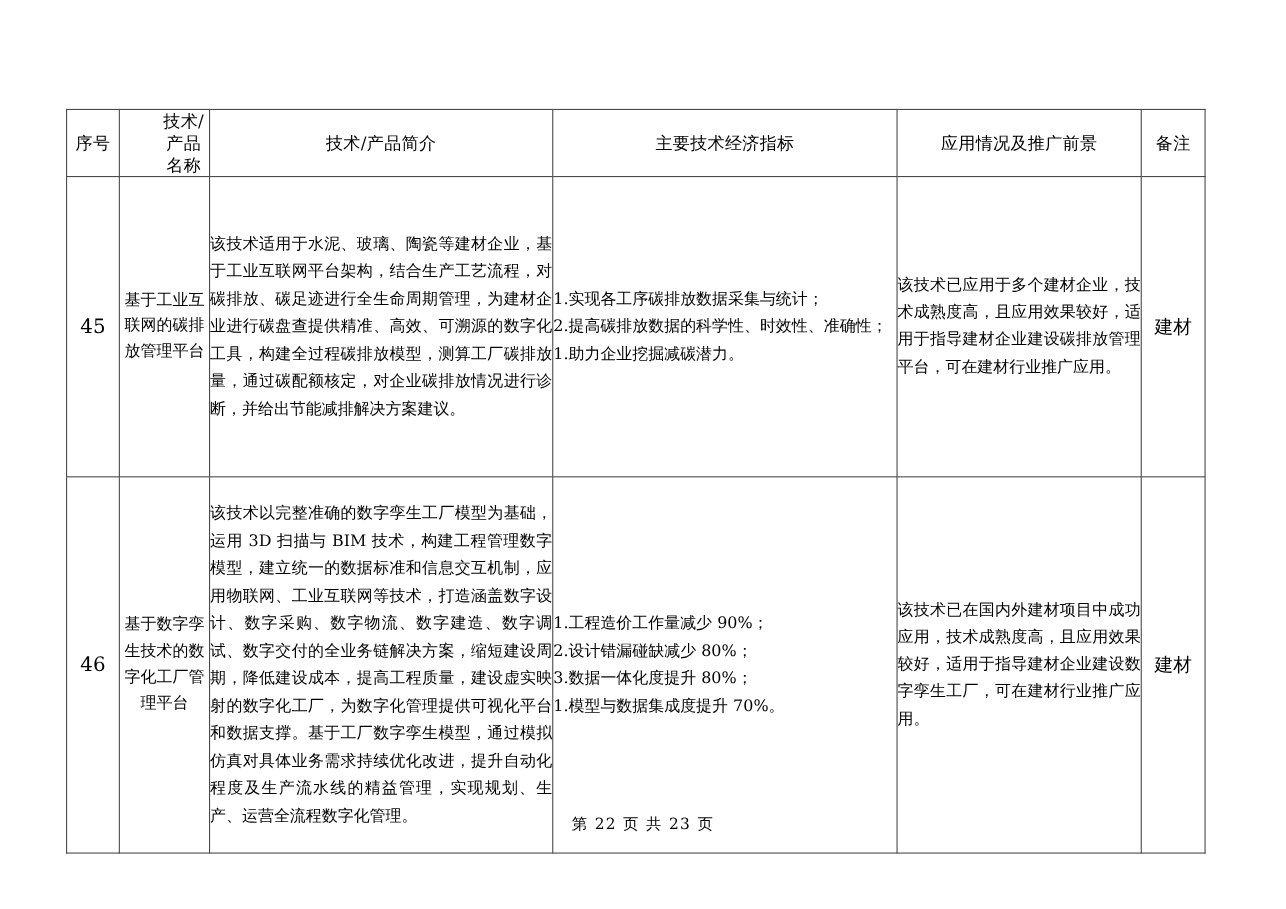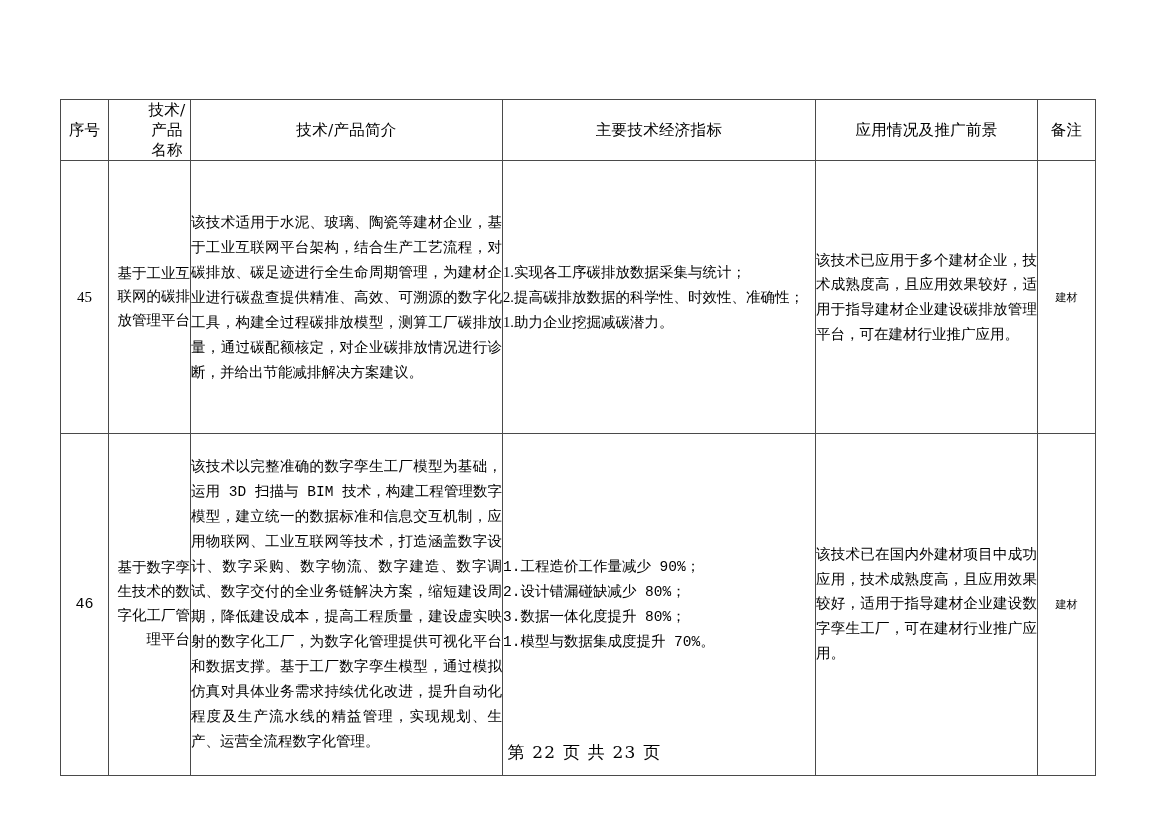--- a/index.html
+++ b/index.html
@@ -50,28 +50,28 @@
     text-align: center;
     font-size: 15.5px;
     line-height: 1.25;
     letter-spacing: 0.3px;
     padding: 2px 3px;
   }
   .hdr-two-line { line-height: 1.3; margin-left: 35px; }
 
   td.cell-no {
     text-align: center;
-    font-size: 15px;
+    font-size: 18px;
     font-family: "DejaVu Serif", "Liberation Serif", serif;
   }
   td.cell-name {
     font-size: 14.5px;
     line-height: 1.65;
     padding: 0 6px 0 8px;
-    text-align: right;
+    text-align: center;
   }
   td.cell-desc {
     font-size: 14.5px;
     line-height: 1.72;
     padding: 2px 2px 2px 3px;
     text-align: justify;
     text-justify: inter-ideograph;
     vertical-align: middle;
   }
   td.cell-ind {
@@ -85,34 +85,34 @@
     font-size: 14.5px;
     line-height: 1.72;
     padding: 2px 5px 2px 5px;
     text-align: justify;
     text-justify: inter-ideograph;
     vertical-align: middle;
     margin-top: 36px;
   }
   td.cell-rem {
     text-align: center;
-    font-size: 11px;
+    font-size: 17px;
   }
-  .row-45 td { height: 272px; font-family: Liberation Serif, serif; }
-  .row-46 td { height: 341px; font-family: Liberation Mono, monospace; }
+  .row-45 td { height: 272px; }
+  .row-46 td { height: 341px; }
 
   .ind-line { white-space: nowrap; }
 
   .footer {
     position: absolute;
     top: 741px;
     left: 0;
     width: 1169px;
     text-align: center;
-    font-size: 17px;
+    font-size: 14px;
     letter-spacing: 1.2px;
     font-family: "DejaVu Serif", "Liberation Serif", serif;
   }
 </style>
 </head>
 <body>
 
 <div id="page">
 
   <table class="doc-table">

